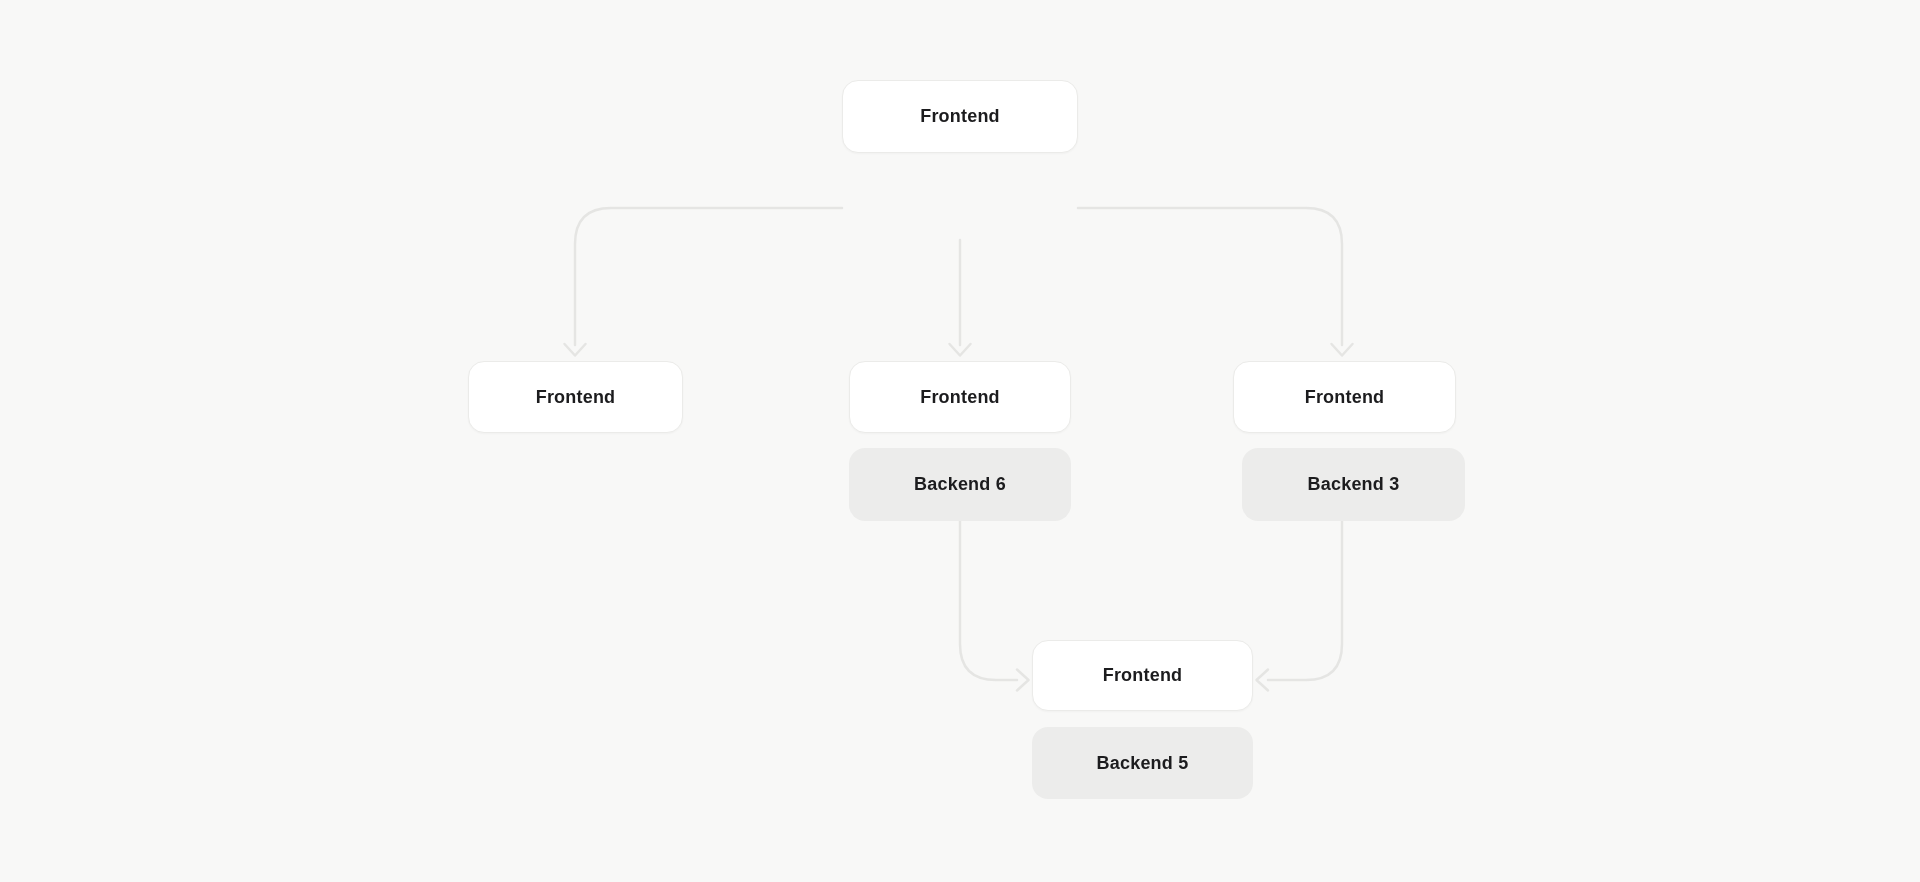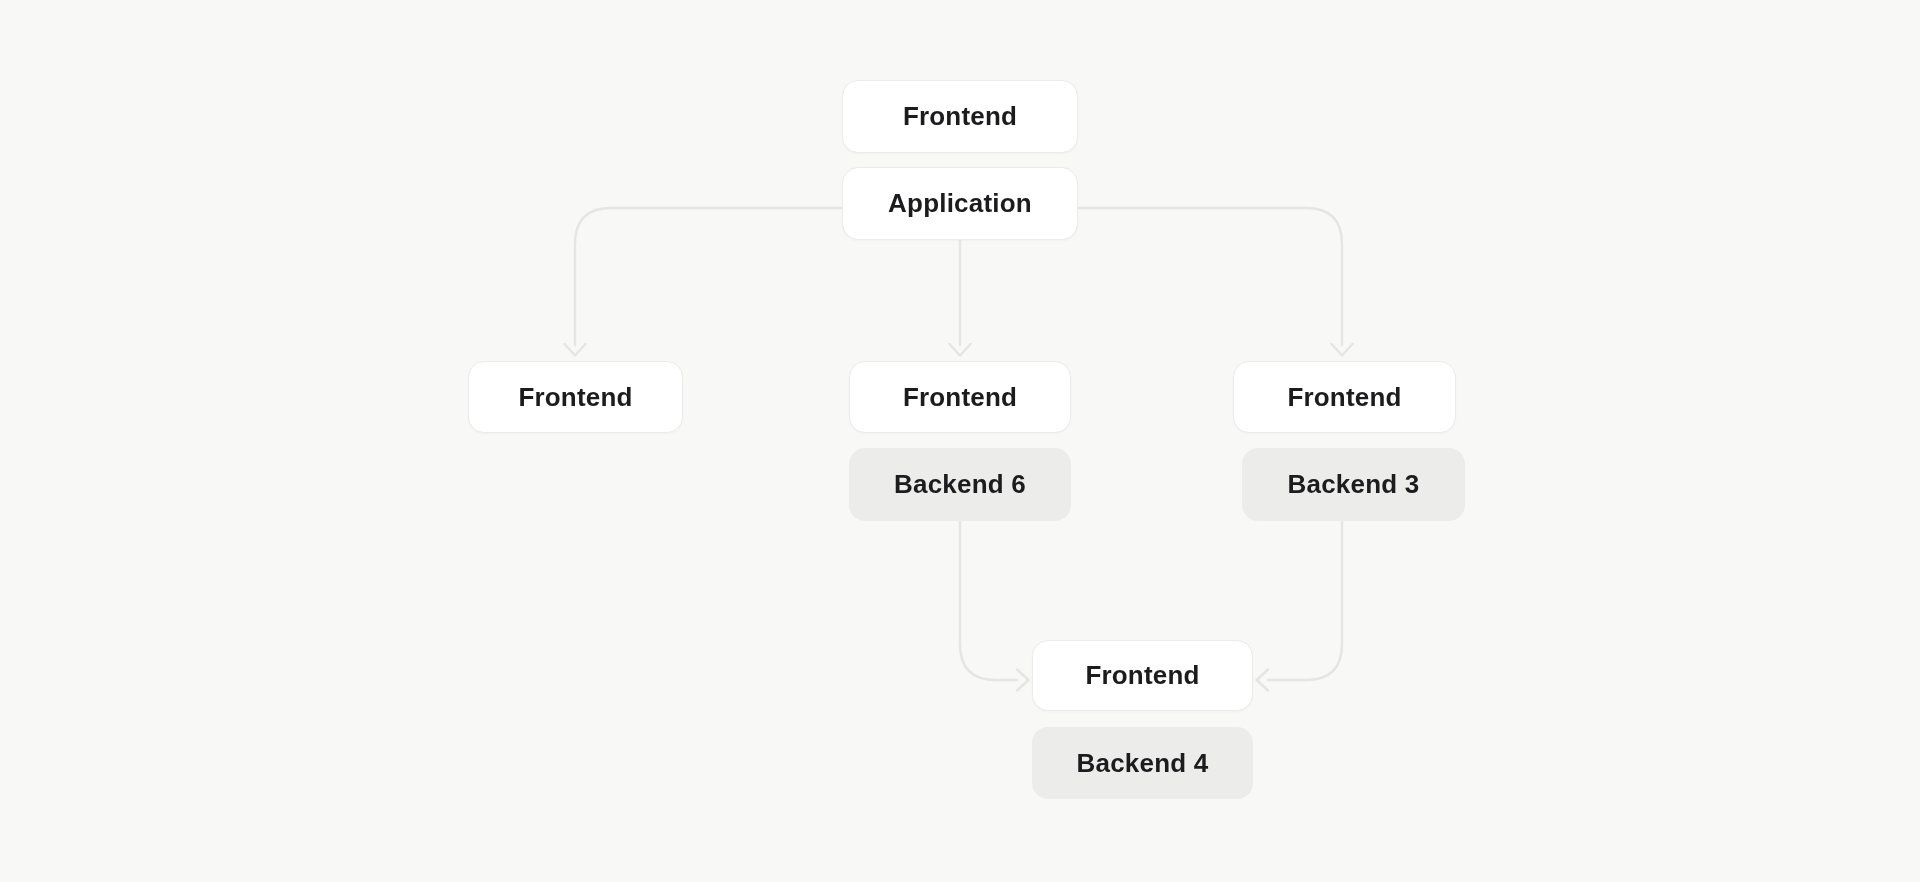--- a/index.html
+++ b/index.html
@@ -40,21 +40,21 @@
     stroke-width: 2.5;
     stroke-linecap: round;
     stroke-linejoin: round;
   }
   .node {
     position: absolute;
     display: flex;
     align-items: center;
     justify-content: center;
     border-radius: 16px;
-    font-size: 26px;
+    font-size: 18px;
     font-weight: 600;
     color: var(--text-color);
     letter-spacing: 0.2px;
     user-select: none;
   }
   .node.frontend {
     background: var(--node-fill-frontend);
     border: 1.5px solid var(--node-border);
     box-shadow: 0 1px 2px rgba(0,0,0,0.03);
   }
@@ -92,23 +92,20 @@
     <g>
       <path d="M1342 521 V644 Q1342 680 1306 680 H1268"></path>
       <path d="M1268 669.5 L1256.5 680 L1268 690.5"></path>
     </g>
   </svg>
 
   <div class="node frontend" style="left:842px; top:80px; width:236px; height:73px">
     <span class="label">Frontend</span>
   </div>
 
-  <div class="node frontend" style="left:842px; top:167px; width:236px; height:73px">
-    <span class="label">Application</span>
-  </div>
 
   <div class="node frontend" style="left:468px; top:361px; width:215px; height:72px">
     <span class="label">Frontend</span>
   </div>
 
 
   <div class="node frontend" style="left:849px; top:361px; width:222px; height:72px">
     <span class="label">Frontend</span>
   </div>
 
@@ -122,16 +119,16 @@
 
   <div class="node backend" style="left:1242px; top:448px; width:223px; height:73px">
     <span class="label">Backend 3</span>
   </div>
 
   <div class="node frontend" style="left:1032px; top:640px; width:221px; height:71px">
     <span class="label">Frontend</span>
   </div>
 
   <div class="node backend" style="left:1032px; top:727px; width:221px; height:72px">
-    <span class="label">Backend 4</span>
+    <span class="label">Backend 5</span>
   </div>
 
 </div>
 
 </body></html>

